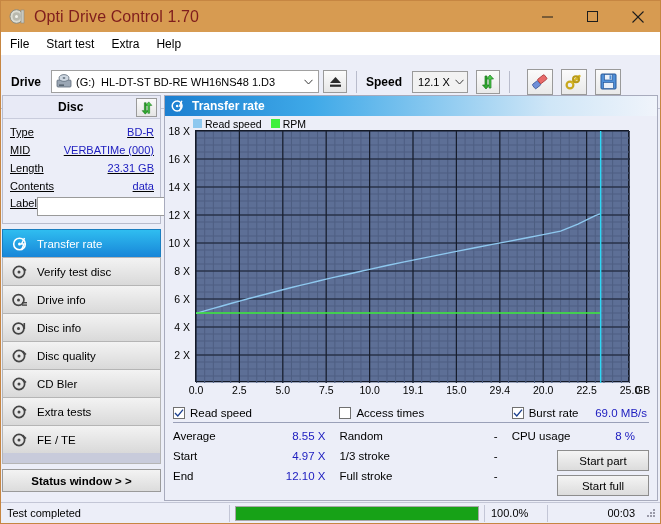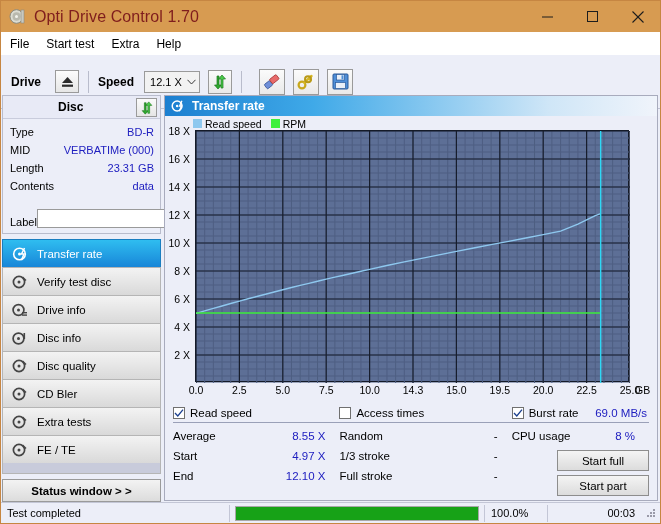--- a/index.html
+++ b/index.html
@@ -146,31 +146,31 @@
     position: relative;
   }
   .disc-head b { font-size: 12px; padding-left: 48px; }
   .disc-refresh {
     position: absolute; right: 3px; top: 2px;
     width: 21px; height: 19px;
     background: linear-gradient(#fbfbfb,#e6e6e6);
     border: 1px solid #9a9a9a;
     display: flex; align-items: center; justify-content: center;
   }
-  .disc-rows { padding: 4px 6px 5px 7px; }
+  .disc-rows { padding: 4px 6px 5px 7px; text-decoration: underline; }
   .drow {
     display: flex; justify-content: space-between;
     font-size: 11px; line-height: 16px;
     padding: 1px 0;
   }
   .drow .k { color: #000; }
   .drow .v { color: #2020c0; }
   .label-row {
-    display: flex; align-items: flex-end;
-    margin-top: 12px;
+    display: flex; align-items: flex-start;
+    margin-top: 2px;
   }
   .label-row .k { width: 38px; font-size: 11px; }
   .label-input {
     flex: 1; height: 19px;
     background: #fff; border: 1px solid #9a9a9a;
     margin-right: 4px;
   }
   .label-btn {
     width: 22px; height: 21px;
     background: linear-gradient(#fbfbfb,#e6e6e6);
@@ -375,20 +375,36 @@
 
   <div class="menubar">
     <div class="menu-item">File</div>
     <div class="menu-item">Start test</div>
     <div class="menu-item">Extra</div>
     <div class="menu-item">Help</div>
   </div>
 
   <div class="toolbar">
     <div class="tb-label">Drive</div>
+    <div class="drive-combo">
+      <div class="dicon">
+        <svg width="16" height="15" viewBox="0 0 16 15">
+          <rect x="1" y="6" width="14" height="7" rx="1" fill="#9aa6b4" stroke="#5d6b7a" stroke-width="0.8"></rect>
+          <ellipse cx="8" cy="4" rx="5" ry="3.4" fill="#cfd8e2" stroke="#5d6b7a" stroke-width="0.8"></ellipse>
+          <ellipse cx="8" cy="4" rx="1.4" ry="1" fill="#6f7c8a"></ellipse>
+          <rect x="3" y="10.5" width="5" height="1.3" fill="#4a5663"></rect>
+        </svg>
+      </div>
+      <div class="dtext"><span>(G:)</span>&nbsp;&nbsp;<span>HL-DT-ST BD-RE  WH16NS48 1.D3</span></div>
+      <div class="combo-arrow">
+        <svg width="9" height="6" viewBox="0 0 9 6">
+            <path d="M0.5 0.8 L4.5 5 L8.5 0.8" fill="none" stroke="#3a3a3a" stroke-width="1"></path>
+          </svg>
+      </div>
+    </div>
     <div class="eject-btn">
       <svg width="13" height="12" viewBox="0 0 13 12">
         <path d="M6.5 1 L12 7 L1 7 Z" fill="#2b2b2b"></path>
         <rect x="1" y="8.6" width="11" height="2.2" fill="#2b2b2b"></rect>
       </svg>
     </div>
     <div class="sep-v"></div>
     <div class="tb-label">Speed</div>
     <div class="speed-combo">
       <span>12.1 X</span>
@@ -703,23 +719,23 @@
             <polyline points="0.00,182.00 404.66,182.00" fill="none" stroke="#3ef03e" stroke-width="1.4"></polyline>
             <line x1="404.66" y1="0" x2="404.66" y2="252" stroke="#2ed8f5" stroke-width="1.4"></line>
           </svg>
         </div>
       <div class="xlabels" id="xlabels">
           <div class="xlab" style="left: 1px;">0.0</div>
           <div class="xlab" style="left: 44.4px;">2.5</div>
           <div class="xlab" style="left: 87.8px;">5.0</div>
           <div class="xlab" style="left: 131.2px;">7.5</div>
           <div class="xlab" style="left: 174.6px;">10.0</div>
-          <div class="xlab" style="left: 218px;">14.3</div>
+          <div class="xlab" style="left: 218px;">19.1</div>
           <div class="xlab" style="left: 261.4px;">15.0</div>
-          <div class="xlab" style="left: 304.8px;">19.5</div>
+          <div class="xlab" style="left: 304.8px;">29.4</div>
           <div class="xlab" style="left: 348.2px;">20.0</div>
           <div class="xlab" style="left: 391.6px;">22.5</div>
           <div class="xlab" style="left: 435px;">25.0</div>
         </div>
       <div class="xunit">GB</div>
     </div>
 
     <div class="stats">
       <div class="stat-cols">
 
@@ -772,22 +788,22 @@
                   <path d="M1 5 L3.8 8 L9 1.6" fill="none" stroke="#1b3f8f" stroke-width="1.3"></path>
                 </svg>
             </span>
             <span class="ctxt">Burst rate</span>
             <span class="cval">69.0 MB/s</span>
           </div>
           <div class="srow">
             <span class="sk">CPU usage</span>
             <span class="sv">8 %</span>
           </div>
+          <div class="btn">Start part</div>
           <div class="btn">Start full</div>
-          <div class="btn">Start part</div>
         </div>
 
       </div>
     </div>
   </div>
 
   <div class="statusbar">
     <div class="sb-text">Test completed</div>
     <div class="sb-sep"></div>
     <div class="sb-progress">

